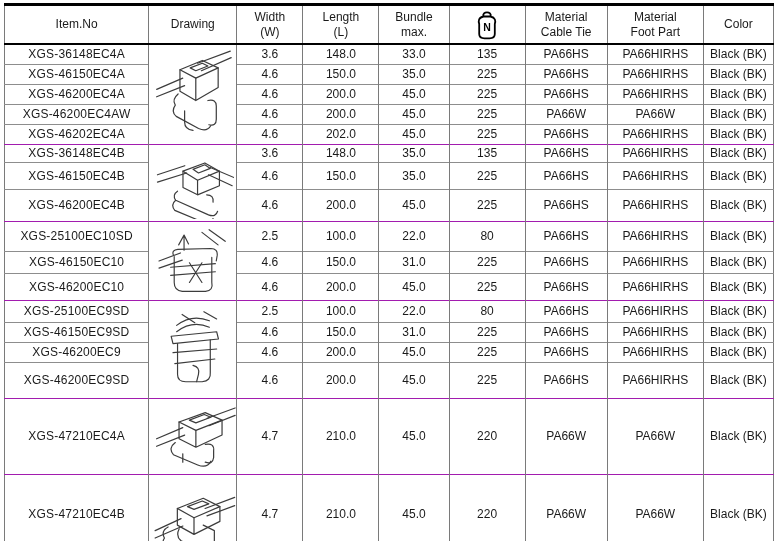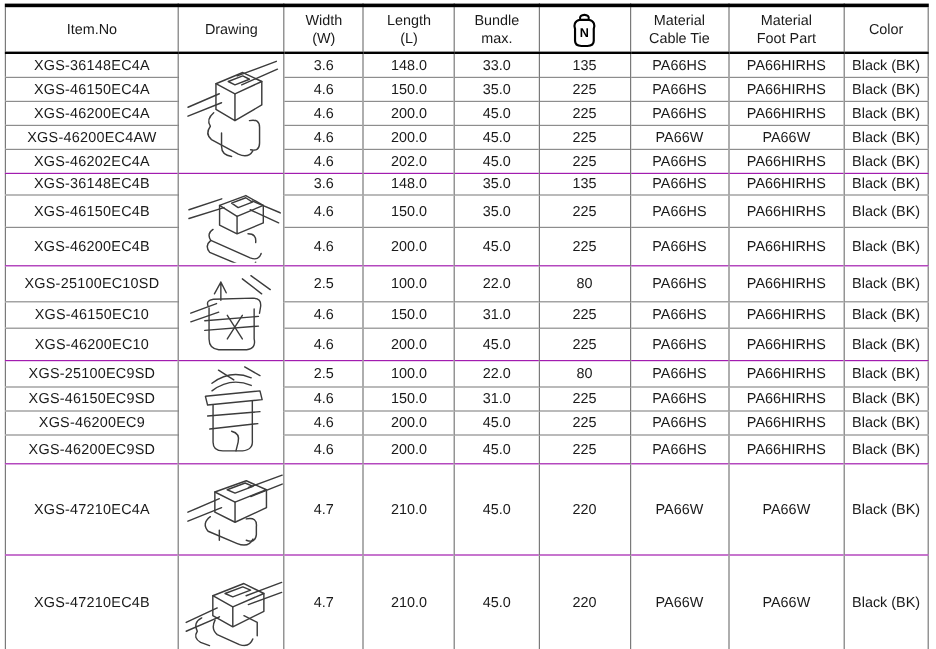--- a/index.html
+++ b/index.html
@@ -271,21 +271,21 @@
       <tr style="height: 20px;">
         <td class="item-cell">XGS-46200EC9</td>
         <td>4.6</td>
         <td>200.0</td>
         <td>45.0</td>
         <td>225</td>
         <td>PA66HS</td>
         <td>PA66HIRHS</td>
         <td>Black (BK)</td>
       </tr>
-      <tr style="height: 24px;">
+      <tr style="height: 36px;">
         <td class="item-cell">XGS-46200EC9SD</td>
         <td>4.6</td>
         <td>200.0</td>
         <td>45.0</td>
         <td>225</td>
         <td>PA66HS</td>
         <td>PA66HIRHS</td>
         <td>Black (BK)</td>
       </tr>
       <tr class="group-start" style="height: 76px;">

